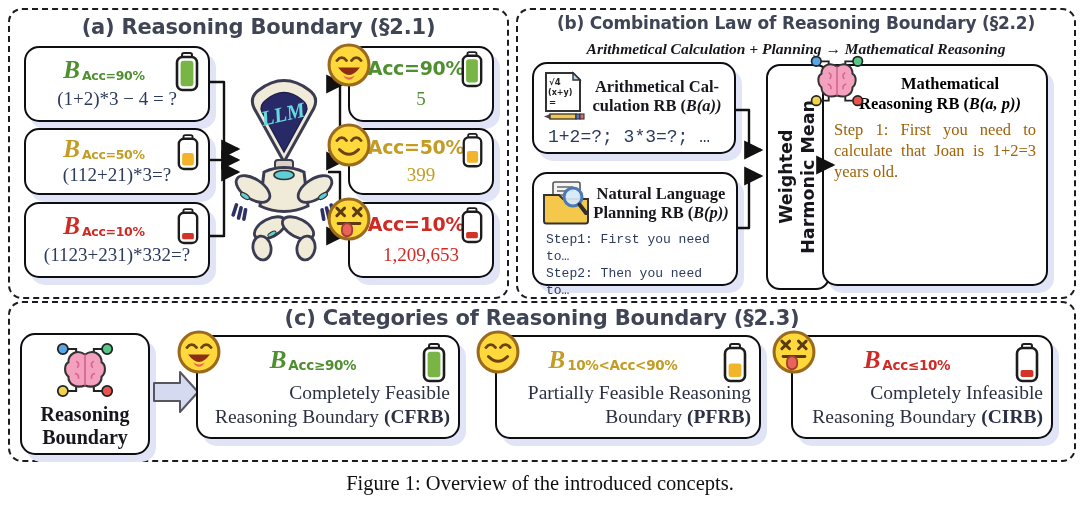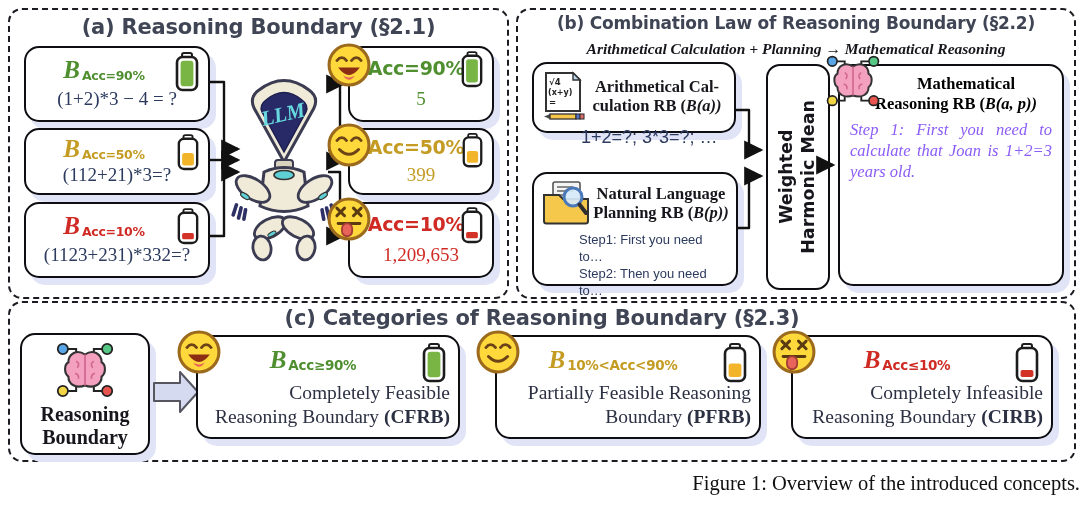--- a/index.html
+++ b/index.html
@@ -25,30 +25,30 @@
   .batt{position:absolute;right:9px;top:4px;}
   .equation{font-family:"Liberation Serif",serif;font-size:19px;color:#2c3a5e;text-align:center;margin-top:-2px;}
   .accrow{position:relative;display:flex;align-items:center;justify-content:center;height:40px;padding-left:14px;}
   .acclab{font-weight:bold;font-size:19px;letter-spacing:-.3px;}
   .answer{font-family:"Liberation Serif",serif;font-size:19px;text-align:center;margin-top:0px;}
   .emoji{position:absolute;width:46px;height:46px;z-index:5;}
   .arrowlayer{position:absolute;left:0;top:0;width:1080px;height:517px;pointer-events:none;z-index:4;}
   .rbbox-title{display:flex;align-items:center;}
   .rbbox-title .ttl{flex:1;text-align:center;font-family:"Liberation Serif",serif;font-weight:bold;
                     font-size:16.5px;color:#16161c;line-height:1.18;}
-  .navy-serif{font-family:Liberation Sans, sans-serif;color:#2c3a5e;margin-left:33px;}
+  .navy-serif{font-family:Liberation Mono, monospace;color:#2c3a5e;}
   .whm{position:absolute;border:2.6px solid #0d0d12;border-radius:14px;background:#fff;
        display:flex;align-items:center;justify-content:center;}
   .whm-text{writing-mode:vertical-rl;transform:rotate(180deg);text-align:center;
             font-size:17.5px;font-weight:bold;color:#16161c;line-height:1.25;letter-spacing:0px;}
-  .mathbody{font-family:"Liberation Serif",serif;font-size:16.5px;color:#8b5cf6;
-            text-align:justify;line-height:1.3;padding:0 10px;font-style:italic;}
+  .mathbody{font-family:"Liberation Serif",serif;font-size:16.5px;color:#a16207;
+            text-align:justify;line-height:1.3;padding:0 10px;}
   .catname{font-family:"Liberation Serif",serif;font-size:19.5px;color:#2b3042;text-align:right;
            line-height:1.25;padding:0 8px;}
-  .caption{position:absolute;left:0;right:0;top:472px;text-align:right;
+  .caption{position:absolute;left:0;right:0;top:472px;text-align:center;
            font-family:"Liberation Serif",serif;font-size:20.5px;color:#101010;}
   .icon-abs{position:absolute;}
 </style>
 </head>
 <body>
 
 <svg width="0" height="0" style="position:absolute">
   <defs>
     <marker id="ah" markerWidth="9" markerHeight="9" refX="7" refY="4" orient="auto">
       <path d="M0,0 L8,4 L0,8 z" fill="#111"></path>
@@ -234,21 +234,21 @@
           </svg>
       </div>
       <div class="answer lo">1,209,653</div>
     </div>
   </div>
 
   <div class="panel" id="panel-b">
     <div class="ptitle">(b) Combination Law of Reasoning Boundary (§2.2)</div>
     <div class="subtitle">Arithmetical Calculation + Planning → Mathematical Reasoning</div>
 
-    <div class="box" style="left:14px;top:52px;width:204px;height:71px;padding:6px 6px 0 6px;">
+    <div class="box" style="left:14px;top:52px;width:204px;height:92px;padding:6px 6px 0 6px;">
       <div class="rbbox-title">
         <svg width="46" height="52" viewBox="0 0 46 52">
             <use href="#calc-note"></use>
           </svg>
         <div class="ttl">
           <div>Arithmetical Cal-</div>
           <div><span>culation RB (</span><span class="bsym" style="font-size:16px;">B</span><i>(a))</i></div>
         </div>
       </div>
       <div class="navy-serif" style="font-size:18px;padding:5px 0 0 8px;">1+2=?; 3*3=?; …</div>
@@ -270,21 +270,21 @@
       </div>
     </div>
 
     <div class="whm" style="left:248px;top:54px;width:60px;height:222px;">
       <div class="whm-text">
         <div>Weighted</div>
         <div>Harmonic Mean</div>
       </div>
     </div>
 
-    <div class="box" style="left:320px;top:54px;width:226px;height:222px;padding-top:8px;">
+    <div class="box" style="left:304px;top:54px;width:226px;height:222px;padding-top:8px;">
       <svg class="icon-abs" style="left:-16px;top:-14px;" width="58" height="58" viewBox="0 0 56 56">
           <use href="#brain-net"></use>
         </svg>
       <div class="ttl" style="font-family:'Liberation Serif',serif;font-weight:bold;font-size:16.5px;text-align:center;line-height:1.2;padding-left:30px;">
         <div>Mathematical</div>
       </div>
       <div class="ttl" style="font-family:'Liberation Serif',serif;font-weight:bold;font-size:16.5px;text-align:center;line-height:1.2;padding-left:10px;">
         <div><span>Reasoning RB (</span><span class="bsym" style="font-size:16px;">B</span><i>(a, p))</i></div>
       </div>
       <div class="mathbody" style="margin-top:5px;">

